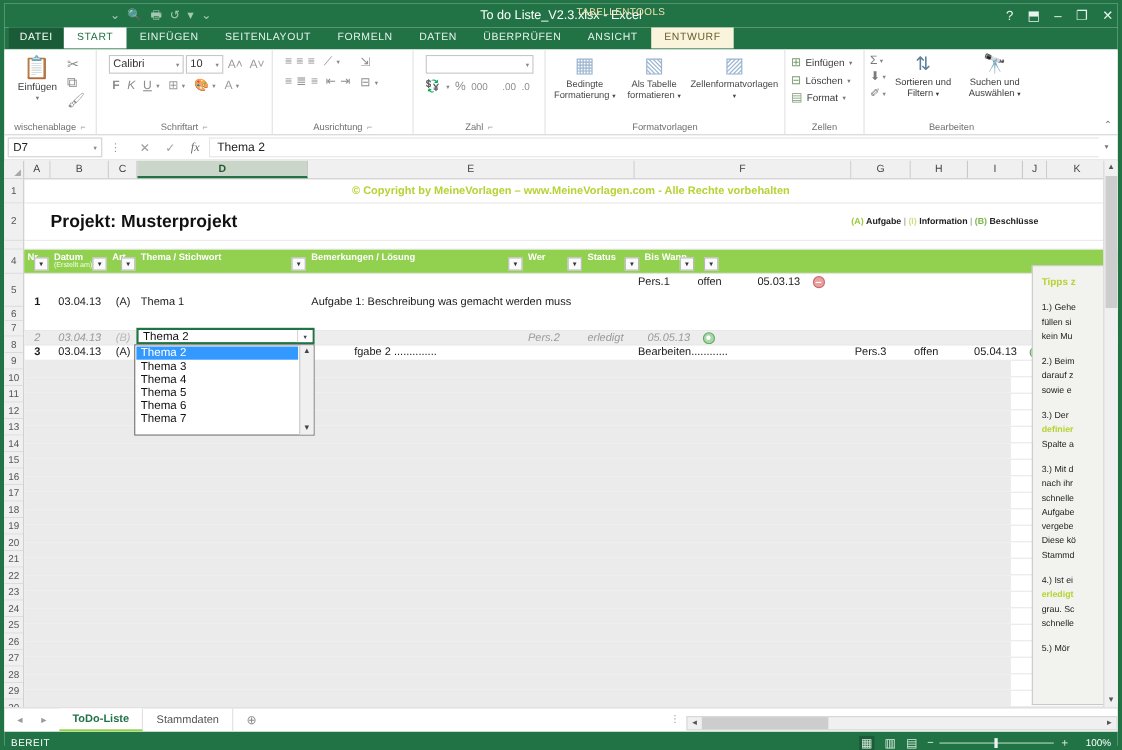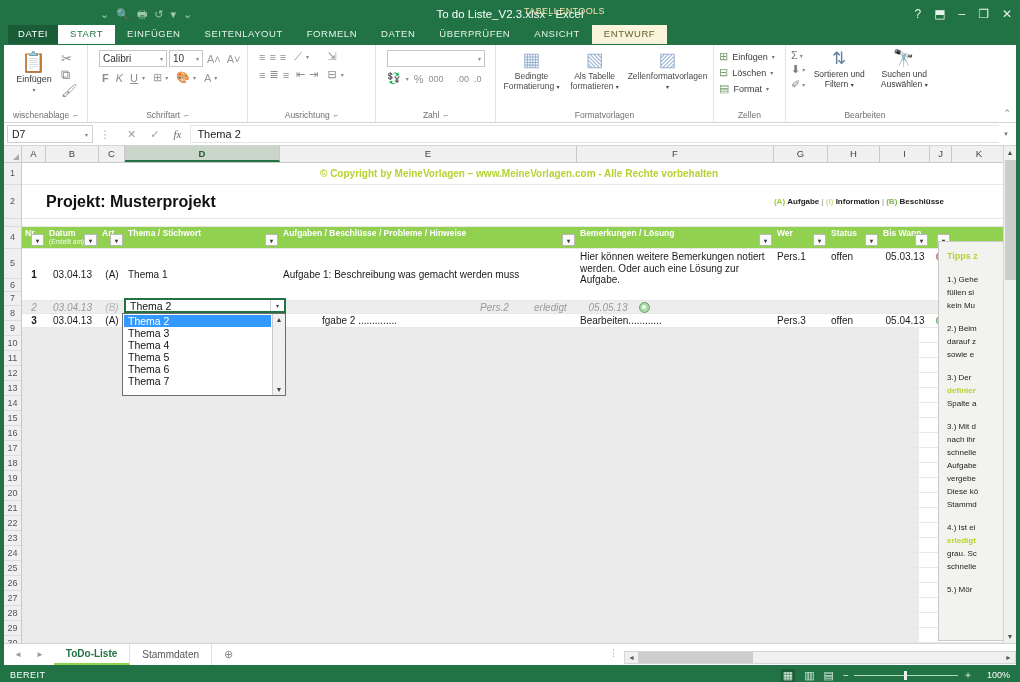--- a/index.html
+++ b/index.html
@@ -686,24 +686,20 @@
             <span class="fbtn">▾</span>
           </div>
           <div class="hdrcell" style="width:26px">
             <span>Art</span>
             <span class="fbtn">▾</span>
           </div>
           <div class="hdrcell" style="width:155px">
             <span>Thema / Stichwort</span>
             <span class="fbtn">▾</span>
           </div>
-          <div class="hdrcell" style="width:297px">
-            <span>Aufgaben / Beschlüsse / Probleme / Hinweise</span>
-            <span class="fbtn">▾</span>
-          </div>
           <div class="hdrcell" style="width:197px">
             <span>Bemerkungen / Lösung</span>
             <span class="fbtn">▾</span>
           </div>
           <div class="hdrcell" style="width:54px">
             <span>Wer</span>
             <span class="fbtn">▾</span>
           </div>
           <div class="hdrcell" style="width:52px">
             <span>Status</span>
@@ -717,21 +713,20 @@
             <span class="fbtn">▾</span>
           </div>
         </div>
 
         <div class="grow datarow" style="height:52px">
           <div class="gcell c-center" style="width:24px;font-weight:bold">1</div>
           <div class="gcell c-center" style="width:53px">03.04.13</div>
           <div class="gcell c-center art" style="width:26px">(A)</div>
           <div class="gcell" style="width:155px">Thema 1</div>
           <div class="gcell" style="width:297px">Aufgabe 1:  Beschreibung  was gemacht werden muss</div>
-          <div class="gcell wrapcell" style="width:197px">Hier können weitere Bemerkungen notiert werden. Oder auch eine Lösung zur Aufgabe.</div>
           <div class="gcell" style="width:54px;align-items:flex-start;padding-top:2px">Pers.1</div>
           <div class="gcell" style="width:52px;align-items:flex-start;padding-top:2px">offen</div>
           <div class="gcell c-center" style="width:50px;align-items:flex-start;padding-top:2px">05.03.13</div>
           <div class="gcell c-center" style="width:22px;align-items:flex-start;padding-top:2px">
             <span class="dot red"></span>
           </div>
         </div>
 
         <div class="grow datarow alt" style="height:13px">
           <div class="gcell c-center" style="width:24px">2</div>

